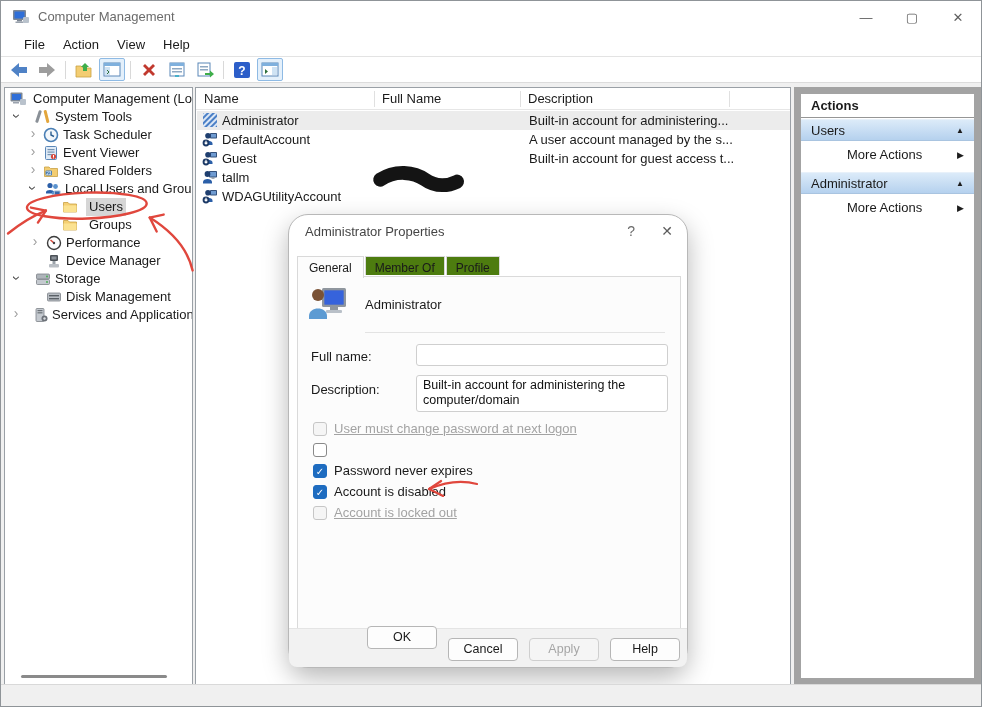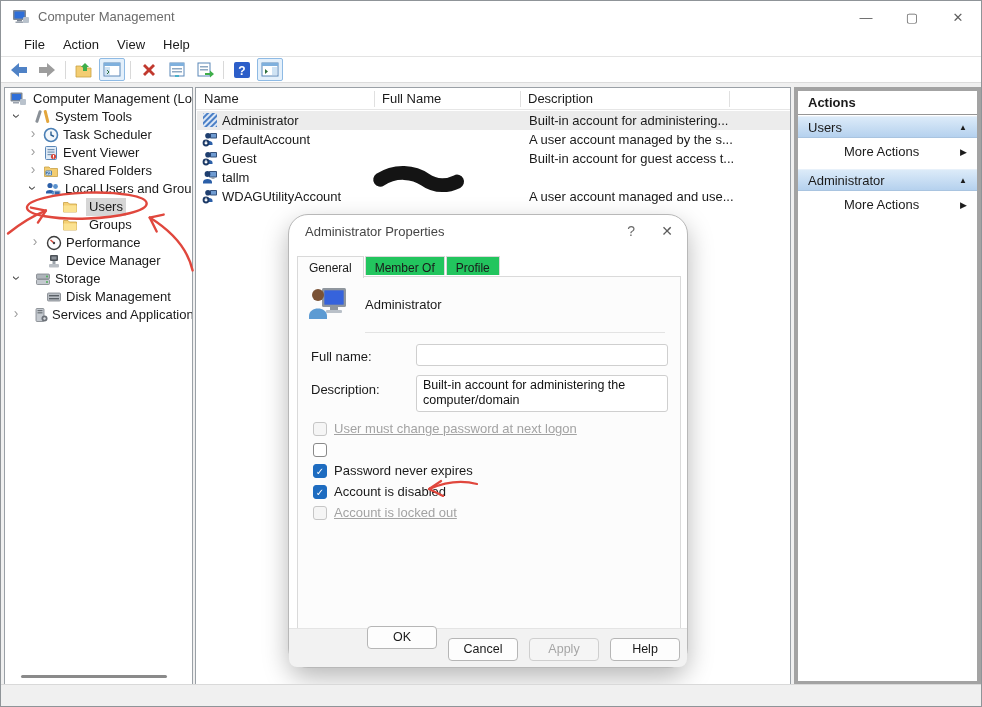--- a/index.html
+++ b/index.html
@@ -24,21 +24,21 @@
   .tb-btn { width:26px; height:23px; display:flex; align-items:center; justify-content:center; border:1px solid transparent; border-radius:2px; margin:0 1px; }
   .tb-btn.active { background:#e4f0fb; border-color:#8ebae4; }
   .tb-sep { width:1px; height:18px; background:#d9d9d9; margin:0 4px; }
 
   
   .main-bg { position:absolute; top:82px; left:0; right:0; bottom:22px; background:#f0f0f0; }
   .statusbar { position:absolute; left:0; right:0; bottom:0; height:22px; background:#f0f0f0; border-top:1px solid #d9d9d9; }
 
   .tree-panel { position:absolute; left:3px; top:86px; width:189px; height:598px; background:#fff; border:1px solid #9aa0a6; overflow:hidden; }
   .list-panel { position:absolute; left:194px; top:86px; width:596px; height:598px; background:#fff; border:1px solid #9aa0a6; overflow:hidden; }
-  .actions-panel { position:absolute; left:793px; top:86px; width:187px; height:598px; background:#fff; border:4px solid #a3a3a3; overflow:hidden; }
+  .actions-panel { position:absolute; left:793px; top:86px; width:187px; height:598px; background:#fff; border:7px solid #a3a3a3; overflow:hidden; }
 
   
   .tree-row { position:absolute; left:0; width:100%; height:18px; display:flex; align-items:center; white-space:nowrap; }
   .chev { position:absolute; width:12px; text-align:center; color:#9c9c9c; font-size:14px; top:-1px; }
   .chev.expanded { transform:rotate(90deg); color:#404040; top:0; }
   .ticon { position:absolute; width:16px; height:16px; }
   .ticon svg { width:16px; height:16px; display:block; }
   .tlabel { position:absolute; line-height:18px; }
   .tlabel.selected { background:#d6d6d6; padding:0 3px; margin-left:-3px; }
 
@@ -59,21 +59,21 @@
   .act-caret { position:absolute; right:10px; top:0; font-size:8px; color:#1c1c1c; line-height:22px; }
   .act-item { position:absolute; left:0; right:0; height:26px; line-height:26px; padding-left:46px; background:#fff; }
   .act-arrow { position:absolute; right:10px; top:0; font-size:9px; color:#1c1c1c; line-height:26px; }
 
   
   .dialog { position:absolute; left:287px; top:213px; width:400px; height:454px; background:#fff; border:1px solid #b8b8b8; border-radius:20px; box-shadow:0 10px 26px rgba(0,0,0,.28); }
   .dlg-title { position:absolute; left:16px; top:0; line-height:33px; color:#454545; }
   .dlg-help { position:absolute; right:52px; top:0; line-height:33px; color:#6b6b6b; font-size:14px; }
   .dlg-close { position:absolute; right:14px; top:0; line-height:33px; color:#5c5c5c; font-size:14px; }
   .tabbar { position:absolute; left:8px; top:40px; height:21px; display:flex; align-items:center; z-index:2; }
-  .tab { height:19px; line-height:19px; padding:2px 9px; font-size:12px; background:#22c55e; border:1px solid #d9d9d9; border-bottom:none; margin-right:1px; color:#1a1a1a; }
+  .tab { height:19px; line-height:19px; padding:2px 9px; font-size:12px; background:#4d7c0f; border:1px solid #d9d9d9; border-bottom:none; margin-right:1px; color:#1a1a1a; }
   .tab.active { height:22px; line-height:22px; background:#fcfcfc; position:relative; top:1px; padding:0 11px; }
   .tab-page { position:absolute; left:8px; top:61px; width:384px; height:354px; background:#fcfcfc; border:1px solid #dadada; }
   .dlg-usericon { position:absolute; left:19px; top:71px; width:40px; height:34px; }
   .dlg-username { position:absolute; left:76px; top:81px; line-height:18px; }
   .dlg-divider { position:absolute; left:76px; right:22px; top:117px; height:1px; background:#e3e3e3; }
   .fld-label { position:absolute; left:22px; line-height:16px; }
   .txt-input { position:absolute; left:127px; width:252px; background:#fff; border:1px solid #cfcfcf; border-radius:3px; font-size:12.5px; padding:2px 6px; color:#111; line-height:15px; }
   .chk-row { position:absolute; left:24px; height:16px; display:flex; align-items:center; }
   .chk-box { width:14px; height:14px; border-radius:3px; margin-right:7px; display:flex; align-items:center; justify-content:center; font-size:10px; color:#fff; }
   .chk-box.unchecked { background:#fff; border:1px solid #898989; }
@@ -421,21 +421,20 @@
         <svg viewBox="0 0 16 16">
             <rect x="8" y="2" width="7" height="5.5" rx="0.8" fill="#35527c"></rect>
             <rect x="9" y="3" width="5" height="3.5" fill="#6f9bd1"></rect>
             <circle cx="6" cy="4.8" r="2.8" fill="#1f3f70"></circle>
             <path d="M1.5 12.5 C1.5 8.8 10.5 8.8 10.5 12.5 L10.5 14 L1.5 14 Z" fill="#2b5fa8"></path>
             <circle cx="4" cy="12" r="3.4" fill="#1d3a66"></circle>
             <path d="M4 9.8 L4 13 M4 13 L2.6 11.6 M4 13 L5.4 11.6" stroke="#fff" stroke-width="1.1" fill="none"></path>
           </svg>
       </span>
       <span class="cell" style="left:25px;width:150px">WDAGUtilityAccount</span>
-      <span class="cell" style="left:332px;width:208px">A user account managed and use...</span>
     </div>
   </div>
 
   <div class="actions-panel">
     <div class="actions-header">Actions</div>
 
     <div class="act-bar" style="top:25px">
       <span>Users</span>
       <span class="act-caret">▲</span>
     </div>

